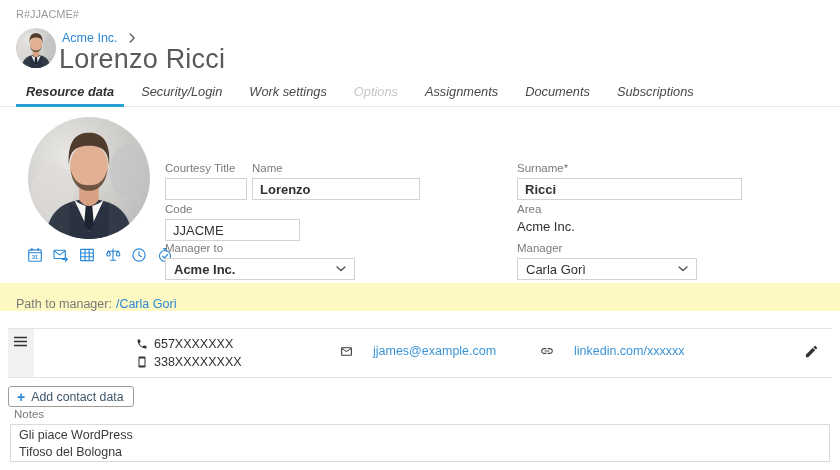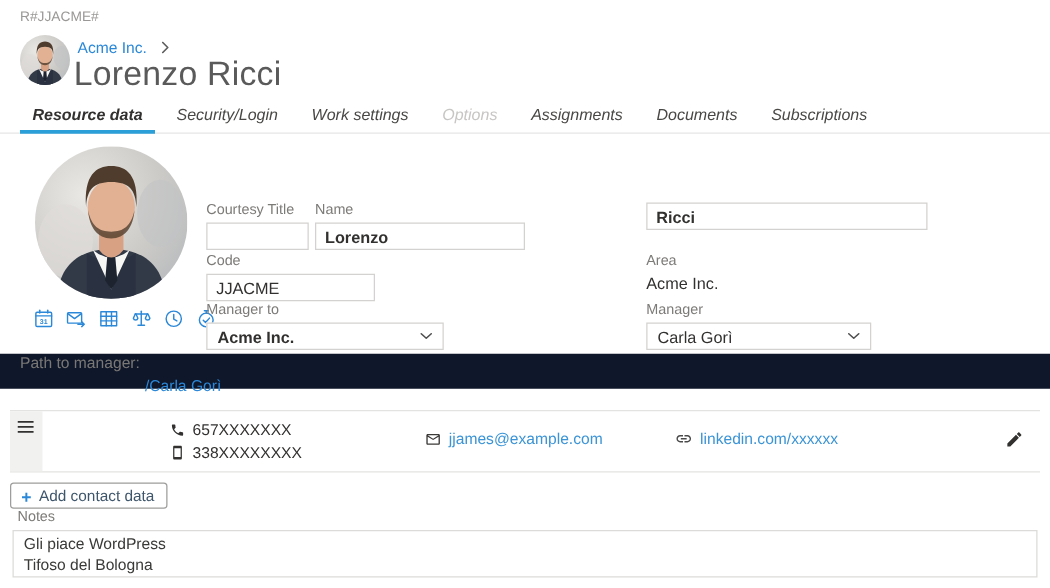--- a/index.html
+++ b/index.html
@@ -32,32 +32,32 @@
 
   .fgroup{position:absolute;}
   .field-label{font-size:11.5px;color:#7d7b78;margin-bottom:3px;height:13px;}
   .text-input{border:1px solid #d4d2d0;height:22px;font-size:13px;padding:0 7px;background:#fff;
               box-sizing:border-box;display:flex;align-items:center;cursor:text;}
   .bold-val{font-weight:bold;}
   .select-input{border:1px solid #d4d2d0;height:22px;font-size:13px;padding:0 8px;background:#fff;
                 box-sizing:border-box;display:flex;align-items:center;justify-content:space-between;cursor:pointer;}
   .plain-val{font-size:13px;color:#323130;margin-top:3px;}
 
-  .path-bar{position:absolute;left:0;right:0;top:283px;height:28px;background:#0f172a;
-            display:flex;align-items:flex-start;padding-left:16px;box-sizing:border-box;
+  .path-bar{position:absolute;left:0;right:0;top:283px;height:28px;background:#fef9c3;
+            display:flex;align-items:flex-end;padding-left:16px;box-sizing:border-box;
             font-size:12.5px;color:#7a7875;}
   .path-link{color:#2b88d8;margin-left:4px;cursor:pointer;margin-top:19px;}
 
   .contact-row{position:absolute;left:8px;right:8px;top:328px;height:50px;
                border-top:1px solid #e3e3e2;border-bottom:1px solid #e3e3e2;background:#fff;box-sizing:border-box;}
   .drag-strip{position:absolute;left:0;top:0;bottom:0;width:26px;background:#f1f1f0;cursor:grab;}
   .drag-strip svg{position:absolute;left:6px;top:7px;}
   .phone-group{position:absolute;left:128px;top:6px;font-size:12.5px;color:#323130;}
   .cline{display:flex;align-items:center;gap:6px;height:18px;}
-  .citem{position:absolute;top:15px;display:flex;align-items:center;gap:6px;font-size:12.5px;}
+  .citem{position:absolute;top:15px;display:flex;align-items:center;gap:20px;font-size:12.5px;}
   .citem.email{left:332px;}
   .citem.website{left:532px;}
   .contact-link{color:#3b94d6;cursor:pointer;}
   .edit-btn{position:absolute;right:12px;top:13px;width:18px;height:18px;cursor:pointer;display:flex;align-items:center;justify-content:center;}
 
   .add-btn{position:absolute;left:8px;top:386px;height:19px;border:1px solid #9d9d9c;border-radius:3px;
            background:#fff;display:inline-flex;align-items:center;gap:6px;padding:0 10px 0 8px;cursor:pointer;}
   .add-btn .plus{color:#2b88d8;font-size:14px;font-weight:bold;line-height:1;}
   .add-btn .lbl{font-size:12.3px;color:#3e566b;}
 
@@ -193,20 +193,21 @@
     <div class="field-label">Courtesy Title</div>
     <div class="text-input"></div>
   </div>
 
   <div class="fgroup" style="left:252px;top:162px;width:168px;">
     <div class="field-label">Name</div>
     <div class="text-input bold-val">Lorenzo</div>
   </div>
 
   <div class="fgroup" style="left:517px;top:162px;width:225px;">
+    <div class="field-label">Surname*</div>
     <div class="text-input bold-val">Ricci</div>
   </div>
 
   <div class="fgroup" style="left:165px;top:203px;width:135px;">
     <div class="field-label">Code</div>
     <div class="text-input">JJACME</div>
   </div>
 
   <div class="fgroup" style="left:517px;top:203px;width:200px;">
     <div class="field-label">Area</div>

